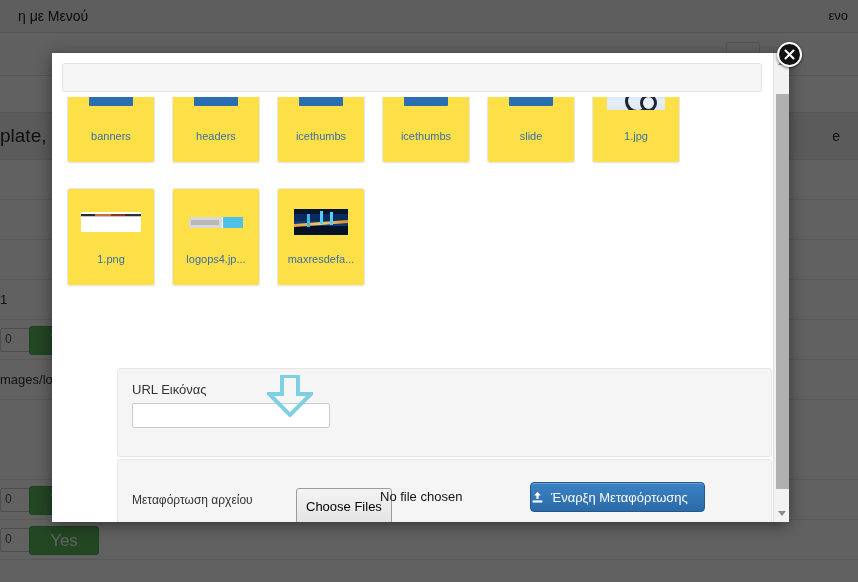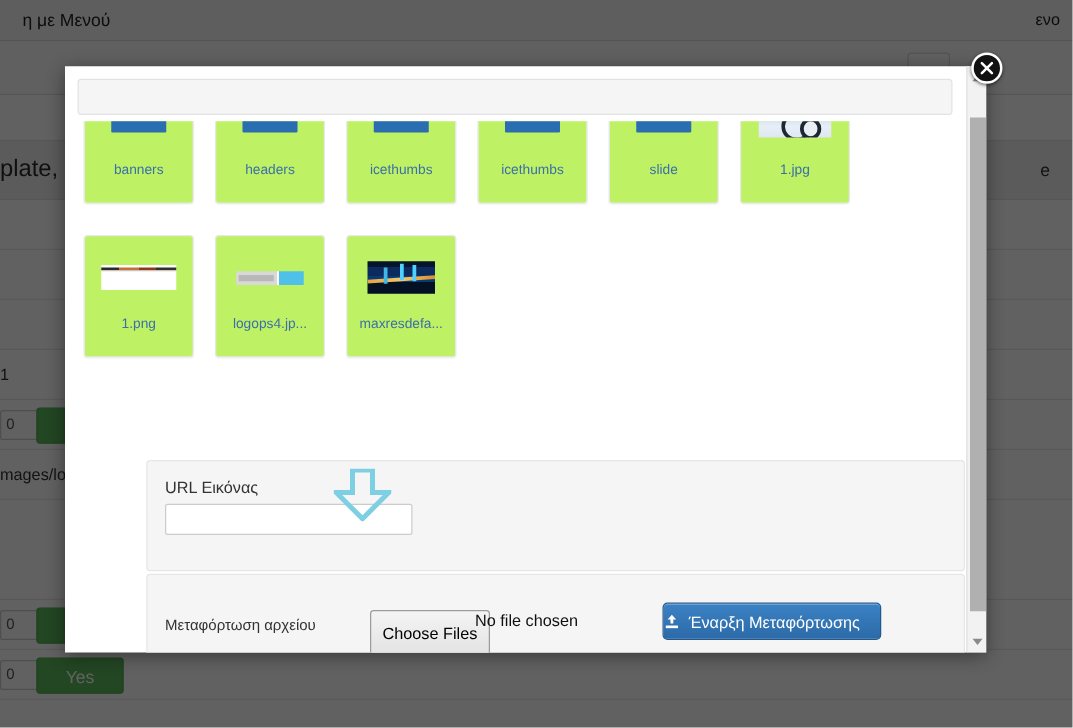--- a/index.html
+++ b/index.html
@@ -60,21 +60,21 @@
   }
   .bg-input {
     position: absolute; left: 0px; top: 8px; height: 24px; width: 96px;
     border: 1px solid #ccc; background: #fff; border-radius: 2px;
     font-size: 12px; color: #555; padding: 3px 4px;
     white-space: nowrap; overflow: hidden;
   }
   .bg-green-btn {
     position: absolute; left: 29px; top: 6px; width: 70px; height: 29px;
     background: #5cb85c; border: 1px solid #4cae4c; border-radius: 3px;
-    color: #fff; font-size: 14px;
+    color: #fff; font-size: 17px;
     display: flex; align-items: center; justify-content: center;
   }
 
   
   #dim {
     position: absolute; inset: 0;
     background: rgba(0,0,0,0.62);
     z-index: 50;
   }
 
@@ -107,21 +107,21 @@
     overflow: hidden;
   }
   .thumb-scroll {
     position: absolute; left: 0; top: -37px;
     width: 684px;
     display: flex; flex-wrap: wrap;
     gap: 0px;
   }
   .thumb-card {
     width: 88px; height: 98px; margin: 5px 12px 20px 5px;
-    background: #bef264;
+    background: #fde047;
     border: 1px solid #e7e7e7;
     border-radius: 3px;
     box-shadow: 0 1px 1px rgba(0,0,0,0.04);
     display: flex; flex-direction: column;
     align-items: center; justify-content: flex-start;
     padding-top: 12px;
     position: relative;
   }
   .thumb-img-wrap {
     width: 66px; height: 42px;

